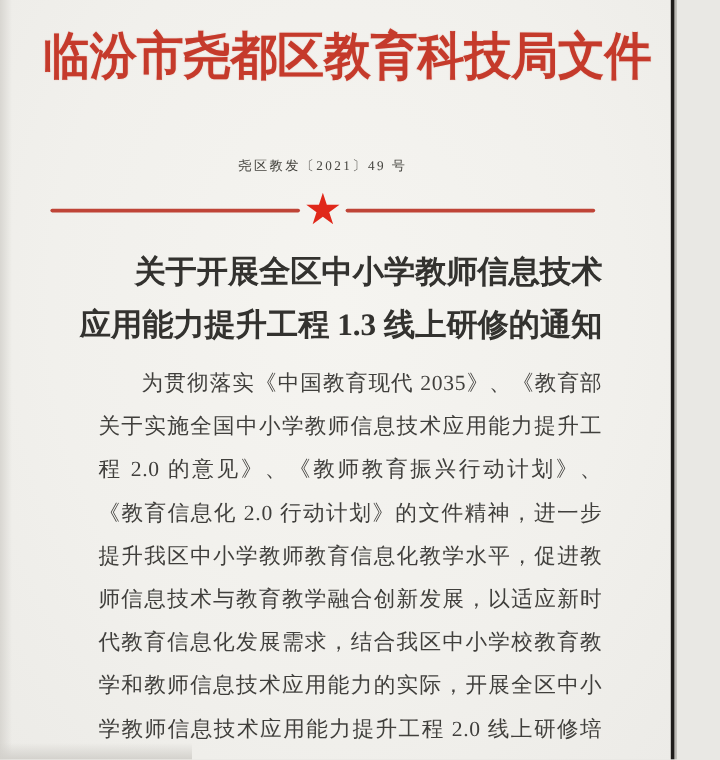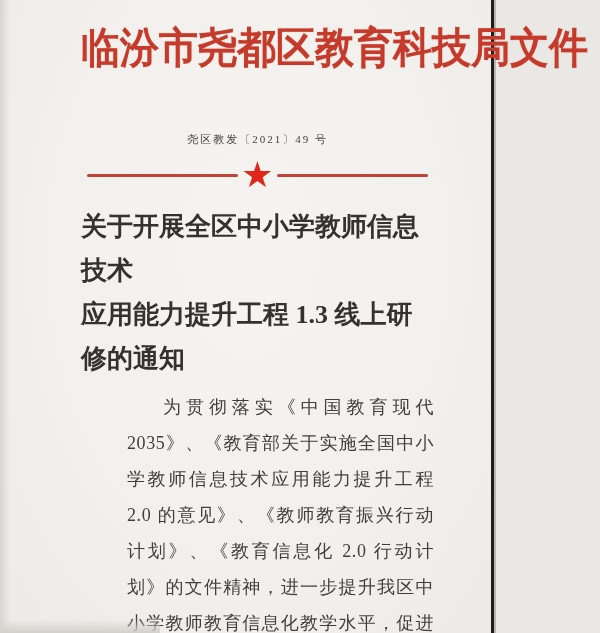--- a/index.html
+++ b/index.html
@@ -4,26 +4,26 @@
 <style>
   * { margin: 0; padding: 0; box-sizing: border-box; }
   html, body { width: 600px; height: 633px; }
   body {
     font-family: "Liberation Serif", "DejaVu Serif", serif;
     background: #e9e8e4;
     overflow: hidden;
   }
   .page {
     position: relative;
-    width: 496px;
+    width: 564px;
     height: 633px;
     background:
       radial-gradient(ellipse at 50% 40%, #f5f4f0 0%, #f1f0ec 60%, #ecebe7 100%);
     color: #3c3b39;
-    padding: 12px 62px 0 81px;
+    padding: 12px 62px 0 36px;
   }
   
   .edge-right {
     position: absolute;
     top: 0; right: 2px;
     width: 3px; height: 633px;
     background: #1f1d1b;
   }
   .edge-right-light {
     position: absolute;
@@ -76,21 +76,21 @@
     border-radius: 2px;
   }
   .divider .star {
     color: #e0281a;
     font-size: 36px;
     line-height: 36px;
     margin: 0 3px;
   }
   .doc-title {
     margin-top: 12px;
-    text-align: left;
+    text-align: right;
     font-weight: bold;
     font-size: 26px;
     line-height: 44px;
     color: #33322f;
   }
   .salutation {
     margin-top: 28px;
     font-size: 18px;
     line-height: 28px;
     letter-spacing: .5px;

